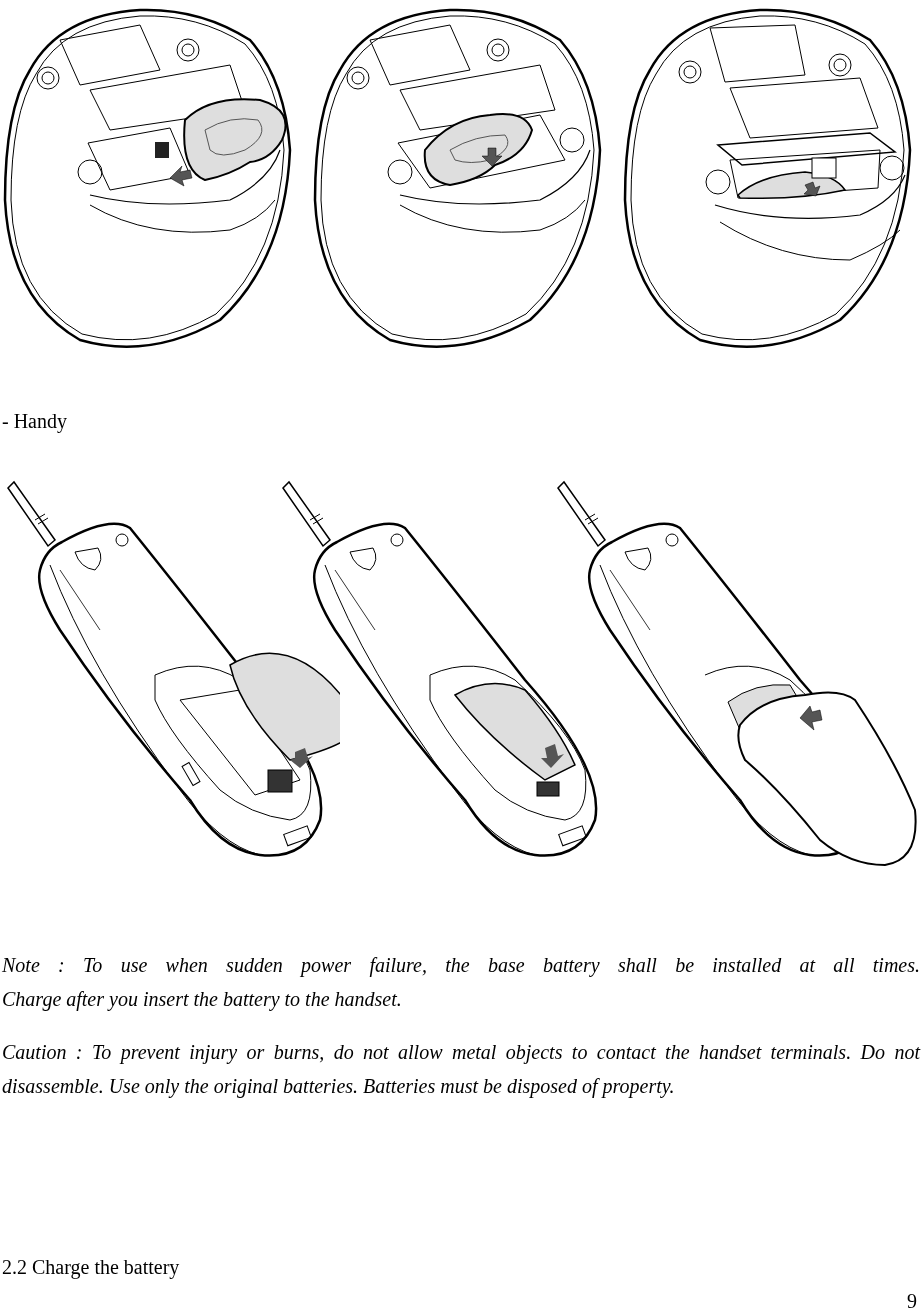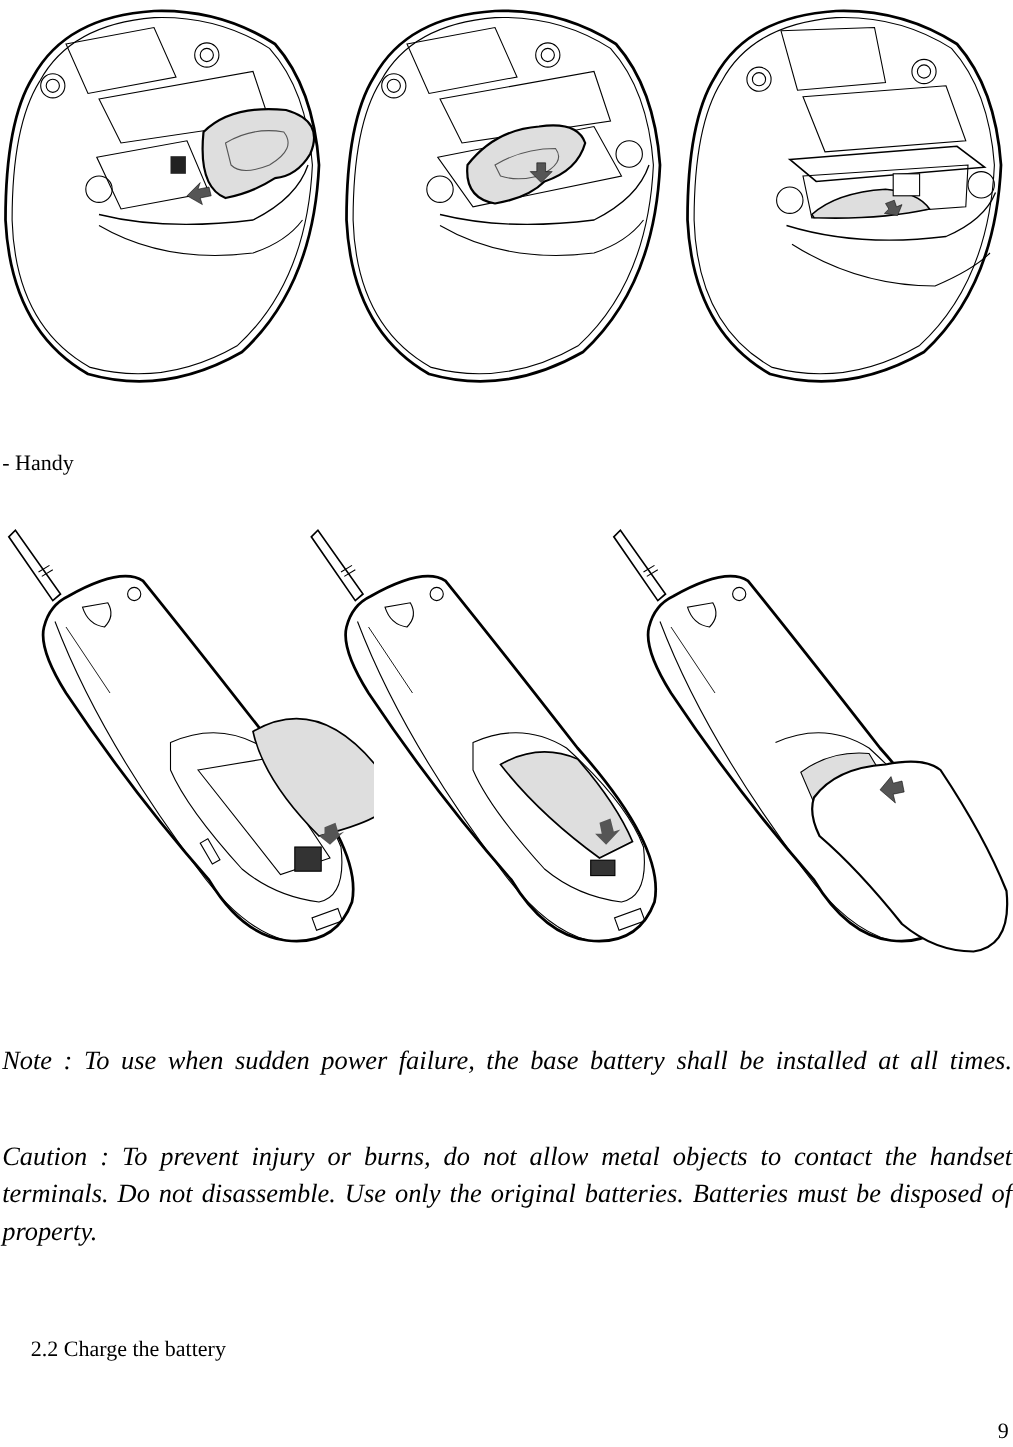--- a/index.html
+++ b/index.html
@@ -1,20 +1,20 @@
 <!DOCTYPE html>
 <html><head>
 <meta charset="utf-8">
 <style>
   html, body { margin:0; padding:0; background:#ffffff; }
   body { width:921px; height:1315px; position:relative; overflow:hidden;
          font-family:"Liberation Serif", "DejaVu Serif", serif; color:#000; }
   .fig { position:absolute; }
   .fig svg { display:block; }
-  .text { position:absolute; left:2px; font-size:24px; line-height:34px; }
+  .text { position:absolute; left:2px; font-size:20px; line-height:34px; }
   .italic { font-style:italic; }
   .justify { width:918px; text-align:justify; text-align-last:left; }
   .heading { font-size:20px; }
   .pagenum { position:absolute; right:4px; top:1290px; font-size:20px; }
 </style>
 </head>
 <body>
 
 <div class="fig" style="left:0;top:0;">
   <svg width="310" height="360" viewBox="0 0 310 360">
@@ -129,19 +129,20 @@
     <line x1="60" y1="100" x2="100" y2="160" stroke="#000" stroke-width="0.8"></line>
     <path d="M155 205 Q200 185 240 210 Q295 260 310 300" fill="none" stroke="#000" stroke-width="1"></path>
     <path d="M178 232 Q205 212 240 215 L255 240 Q210 245 190 260 Z" fill="#dedede" stroke="#000" stroke-width="1"></path>
     <path d="M190 255 Q210 228 255 225 Q290 218 305 230 Q345 290 365 340 Q370 390 335 395 Q300 395 270 370 Q230 320 195 290 Q185 270 190 255 Z" fill="#fff" stroke="#000" stroke-width="2"></path>
     <polygon points="250,248 260,236 262,242 270,240 272,250 262,252 264,260" fill="#555" stroke="#000" stroke-width="0.5"></polygon>
   </svg>
 </div>
 
 <div class="text italic justify" style="top:948px;">
   <div style="text-align-last:justify;">Note : To use when sudden power failure, the base battery shall be installed at all times.</div>
+  <div>Charge after you insert the battery to the handset.</div>
 </div>
 
 <div class="text italic justify" style="top:1035px;">Caution : To prevent injury or burns, do not allow metal objects to contact the handset terminals. Do not disassemble. Use only the original batteries. Batteries must be disposed of property.</div>
 
-<div class="text heading" style="top:1210px;margin-left:26px;">2.2 Charge the battery</div>
+<div class="text heading" style="top:1250px;">2.2 Charge the battery</div>
 
 <div class="pagenum">9</div>
 
 </body></html>

